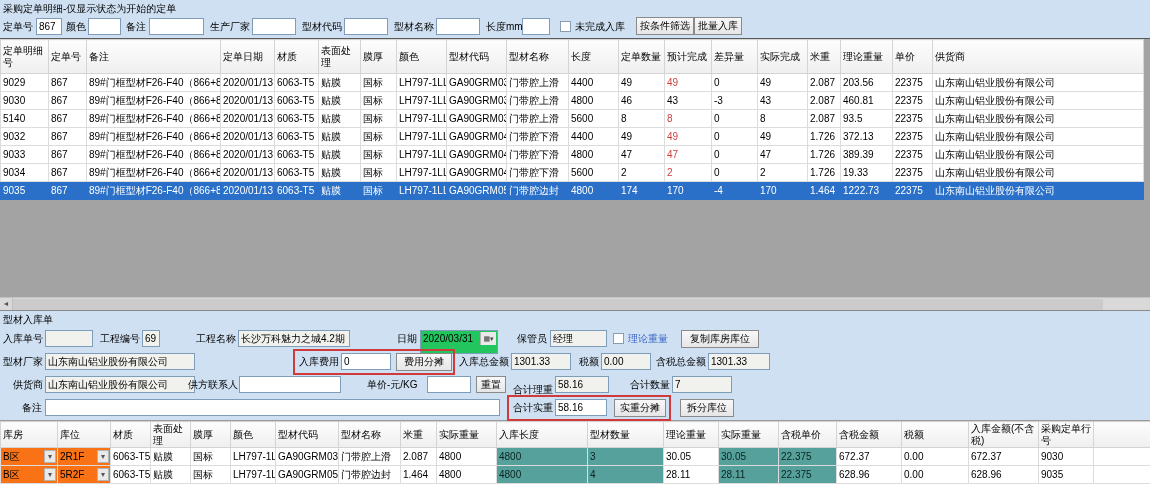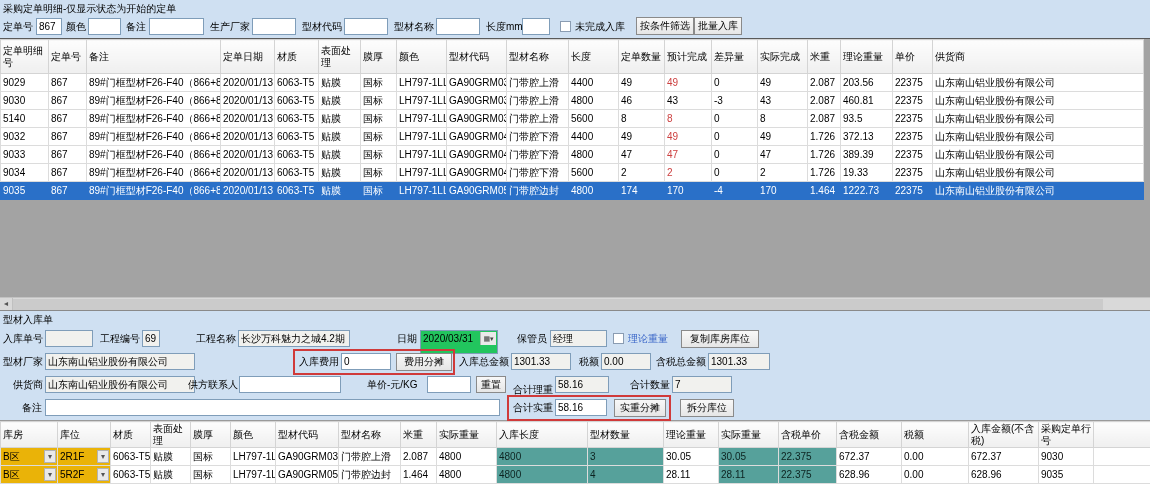--- a/index.html
+++ b/index.html
@@ -23,21 +23,21 @@
   .grid-panel { position:absolute; left:0; top:38px; width:1150px; height:273px; background:#a3a3a3;
                 border-top:1px solid #5a5a5a; border-bottom:1px solid #8a8a8a; }
 
   table { border-collapse:collapse; table-layout:fixed; font-size:10px; background:#fff; }
   th { font-weight:normal; background:linear-gradient(#fdfdfd,#efefef); border:1px solid #d4d4d4;
        text-align:left; vertical-align:middle; padding:1px 2px; line-height:1.15; height:34px; overflow:hidden; }
   td { border:1px solid #dcdcdc; padding:0 2px; height:18px; white-space:nowrap; overflow:hidden; }
   tr.selected td { background:#2a70c8; color:#fff; border-color:#2a70c8; }
   td.red { color:#cc3f3f; }
   td.teal { background:#56a19b; color:#0c2320; }
-  td.combo { background:#eab308; position:relative; padding-right:14px; }
+  td.combo { background:#f97316; position:relative; padding-right:14px; }
   .combo-arrow { position:absolute; right:1px; top:2px; width:12px; height:13px; background:#e9e9e9;
                  border:1px solid #b3b3b3; font-size:8px; line-height:11px; text-align:center; color:#555; }
 
   .hscroll { position:absolute; left:0; bottom:0; width:1150px; height:13px; background:#d9d9d9;
              border-top:1px solid #c2c2c2; }
   .hs-arrow { position:absolute; left:0; top:0; width:13px; height:12px; font-size:7px; line-height:12px;
               text-align:center; color:#555; background:#d9d9d9; border-right:1px solid #c0c0c0; }
   .hs-thumb { position:absolute; left:13px; top:1px; width:1090px; height:11px; background:#cbcbcb; }
 
   .bt-panel { position:absolute; left:0; top:420px; width:1150px; height:72px; background:#fff;

